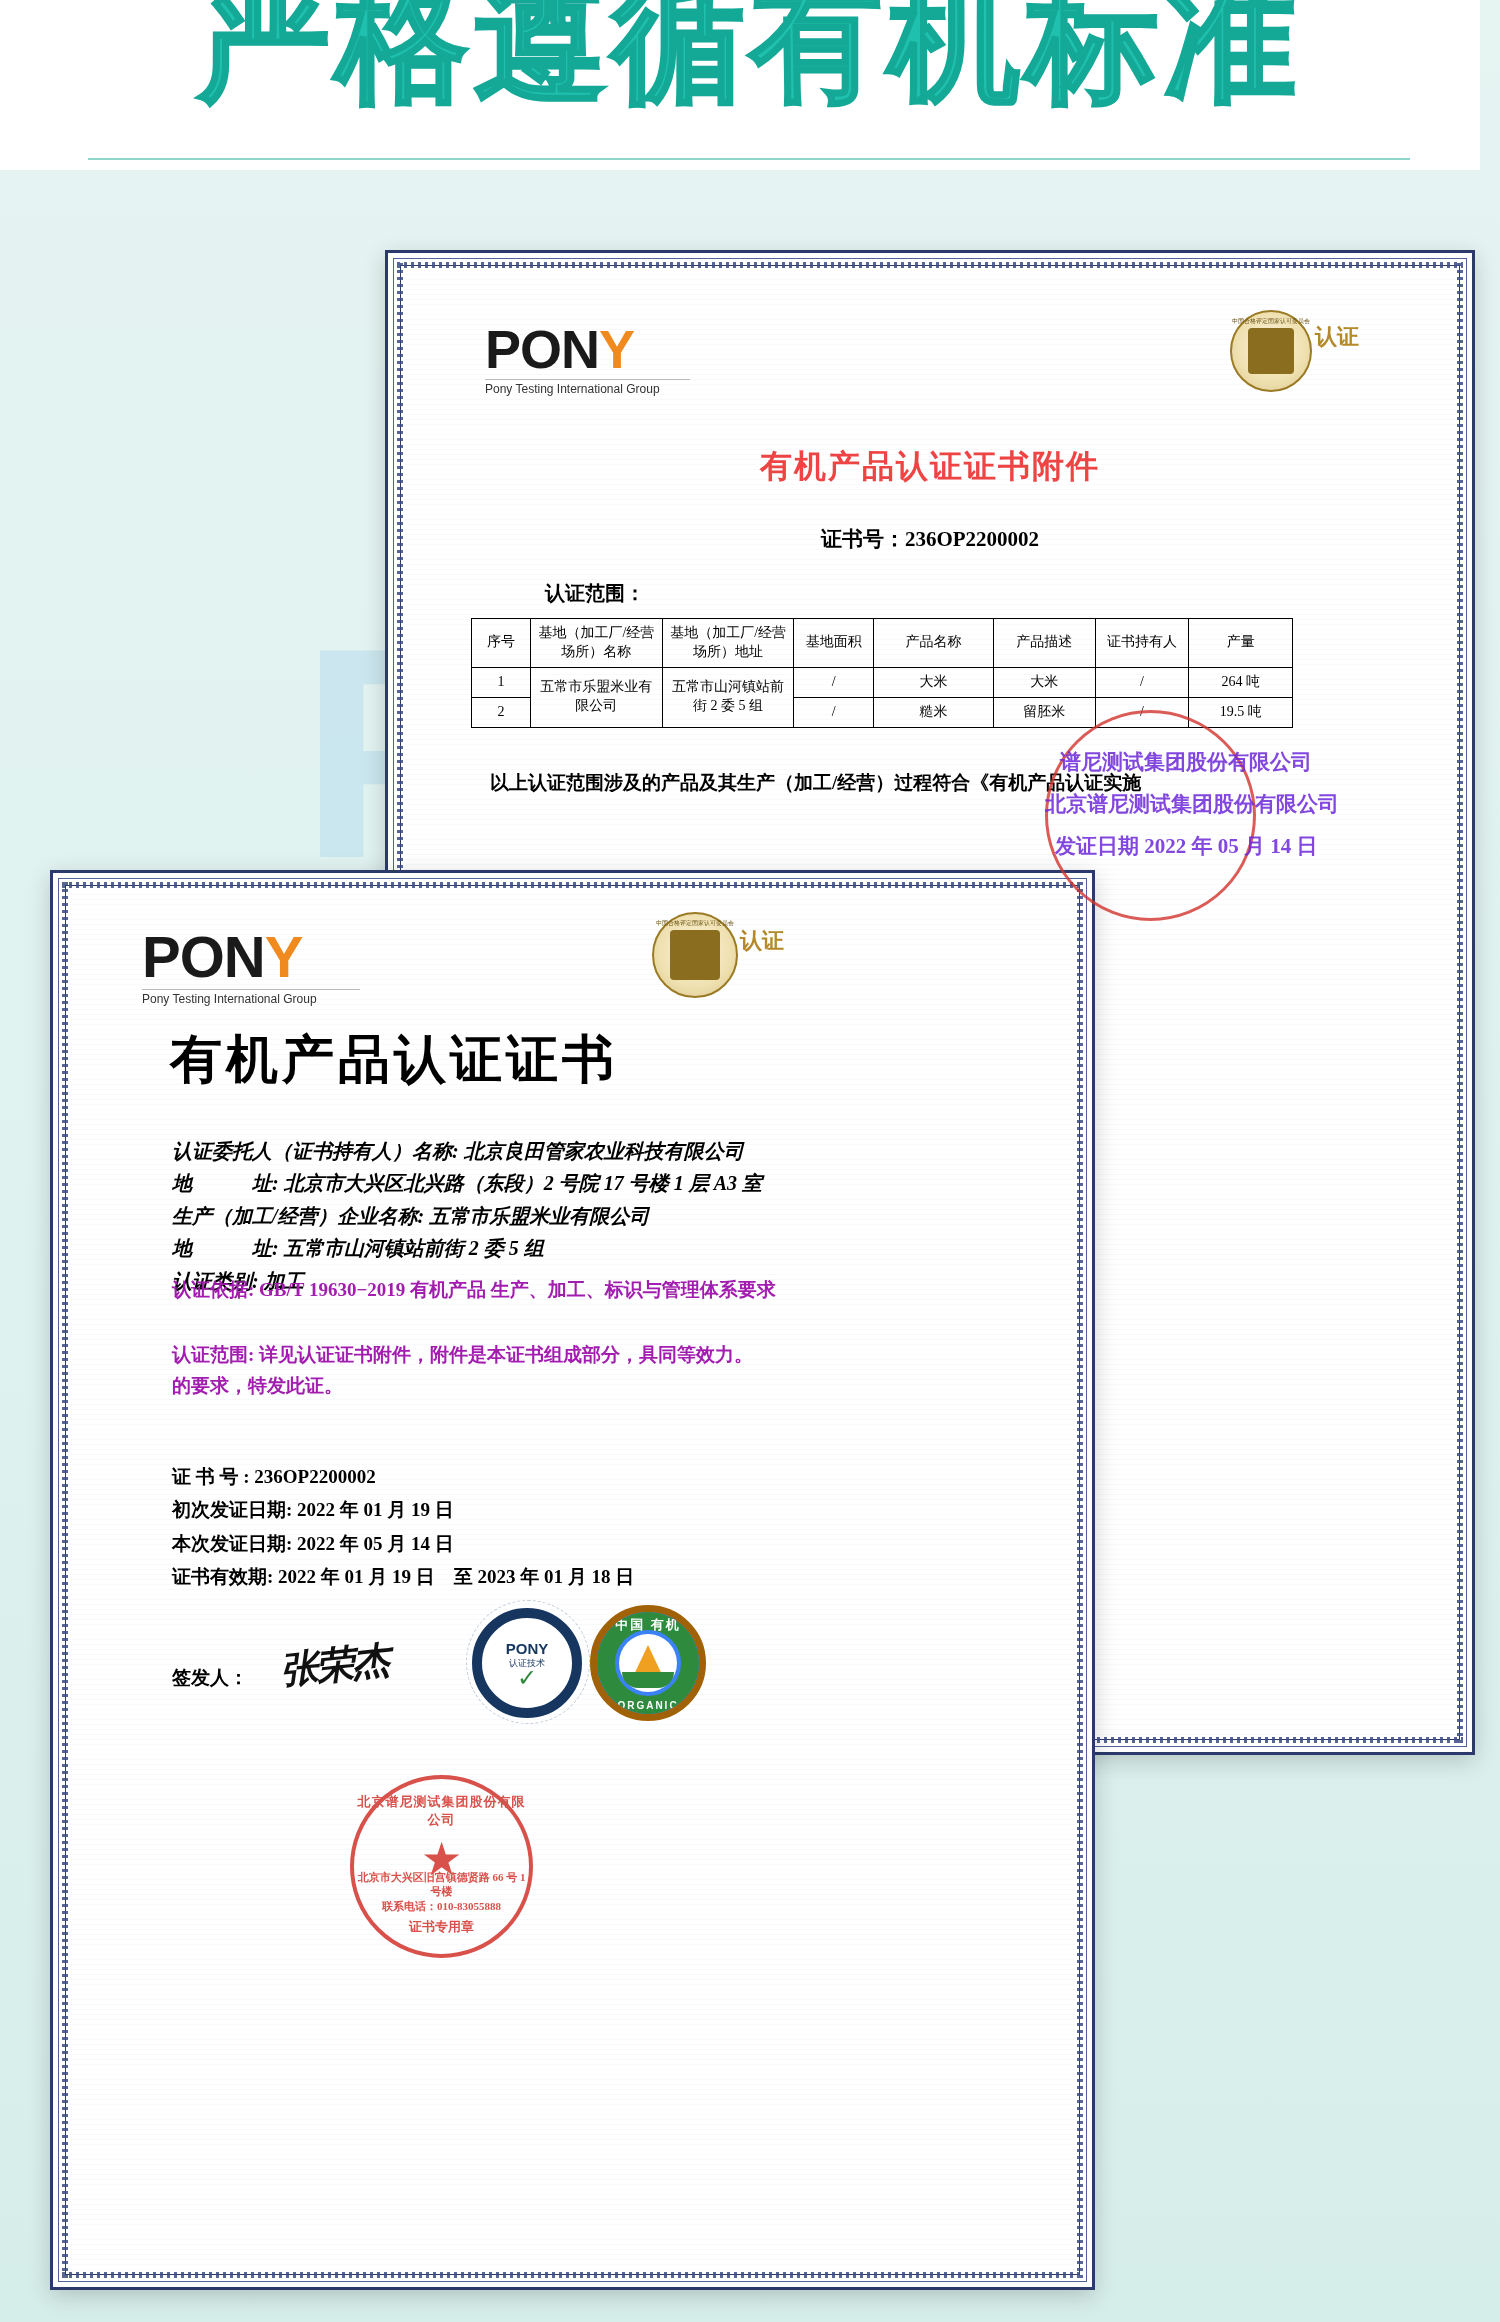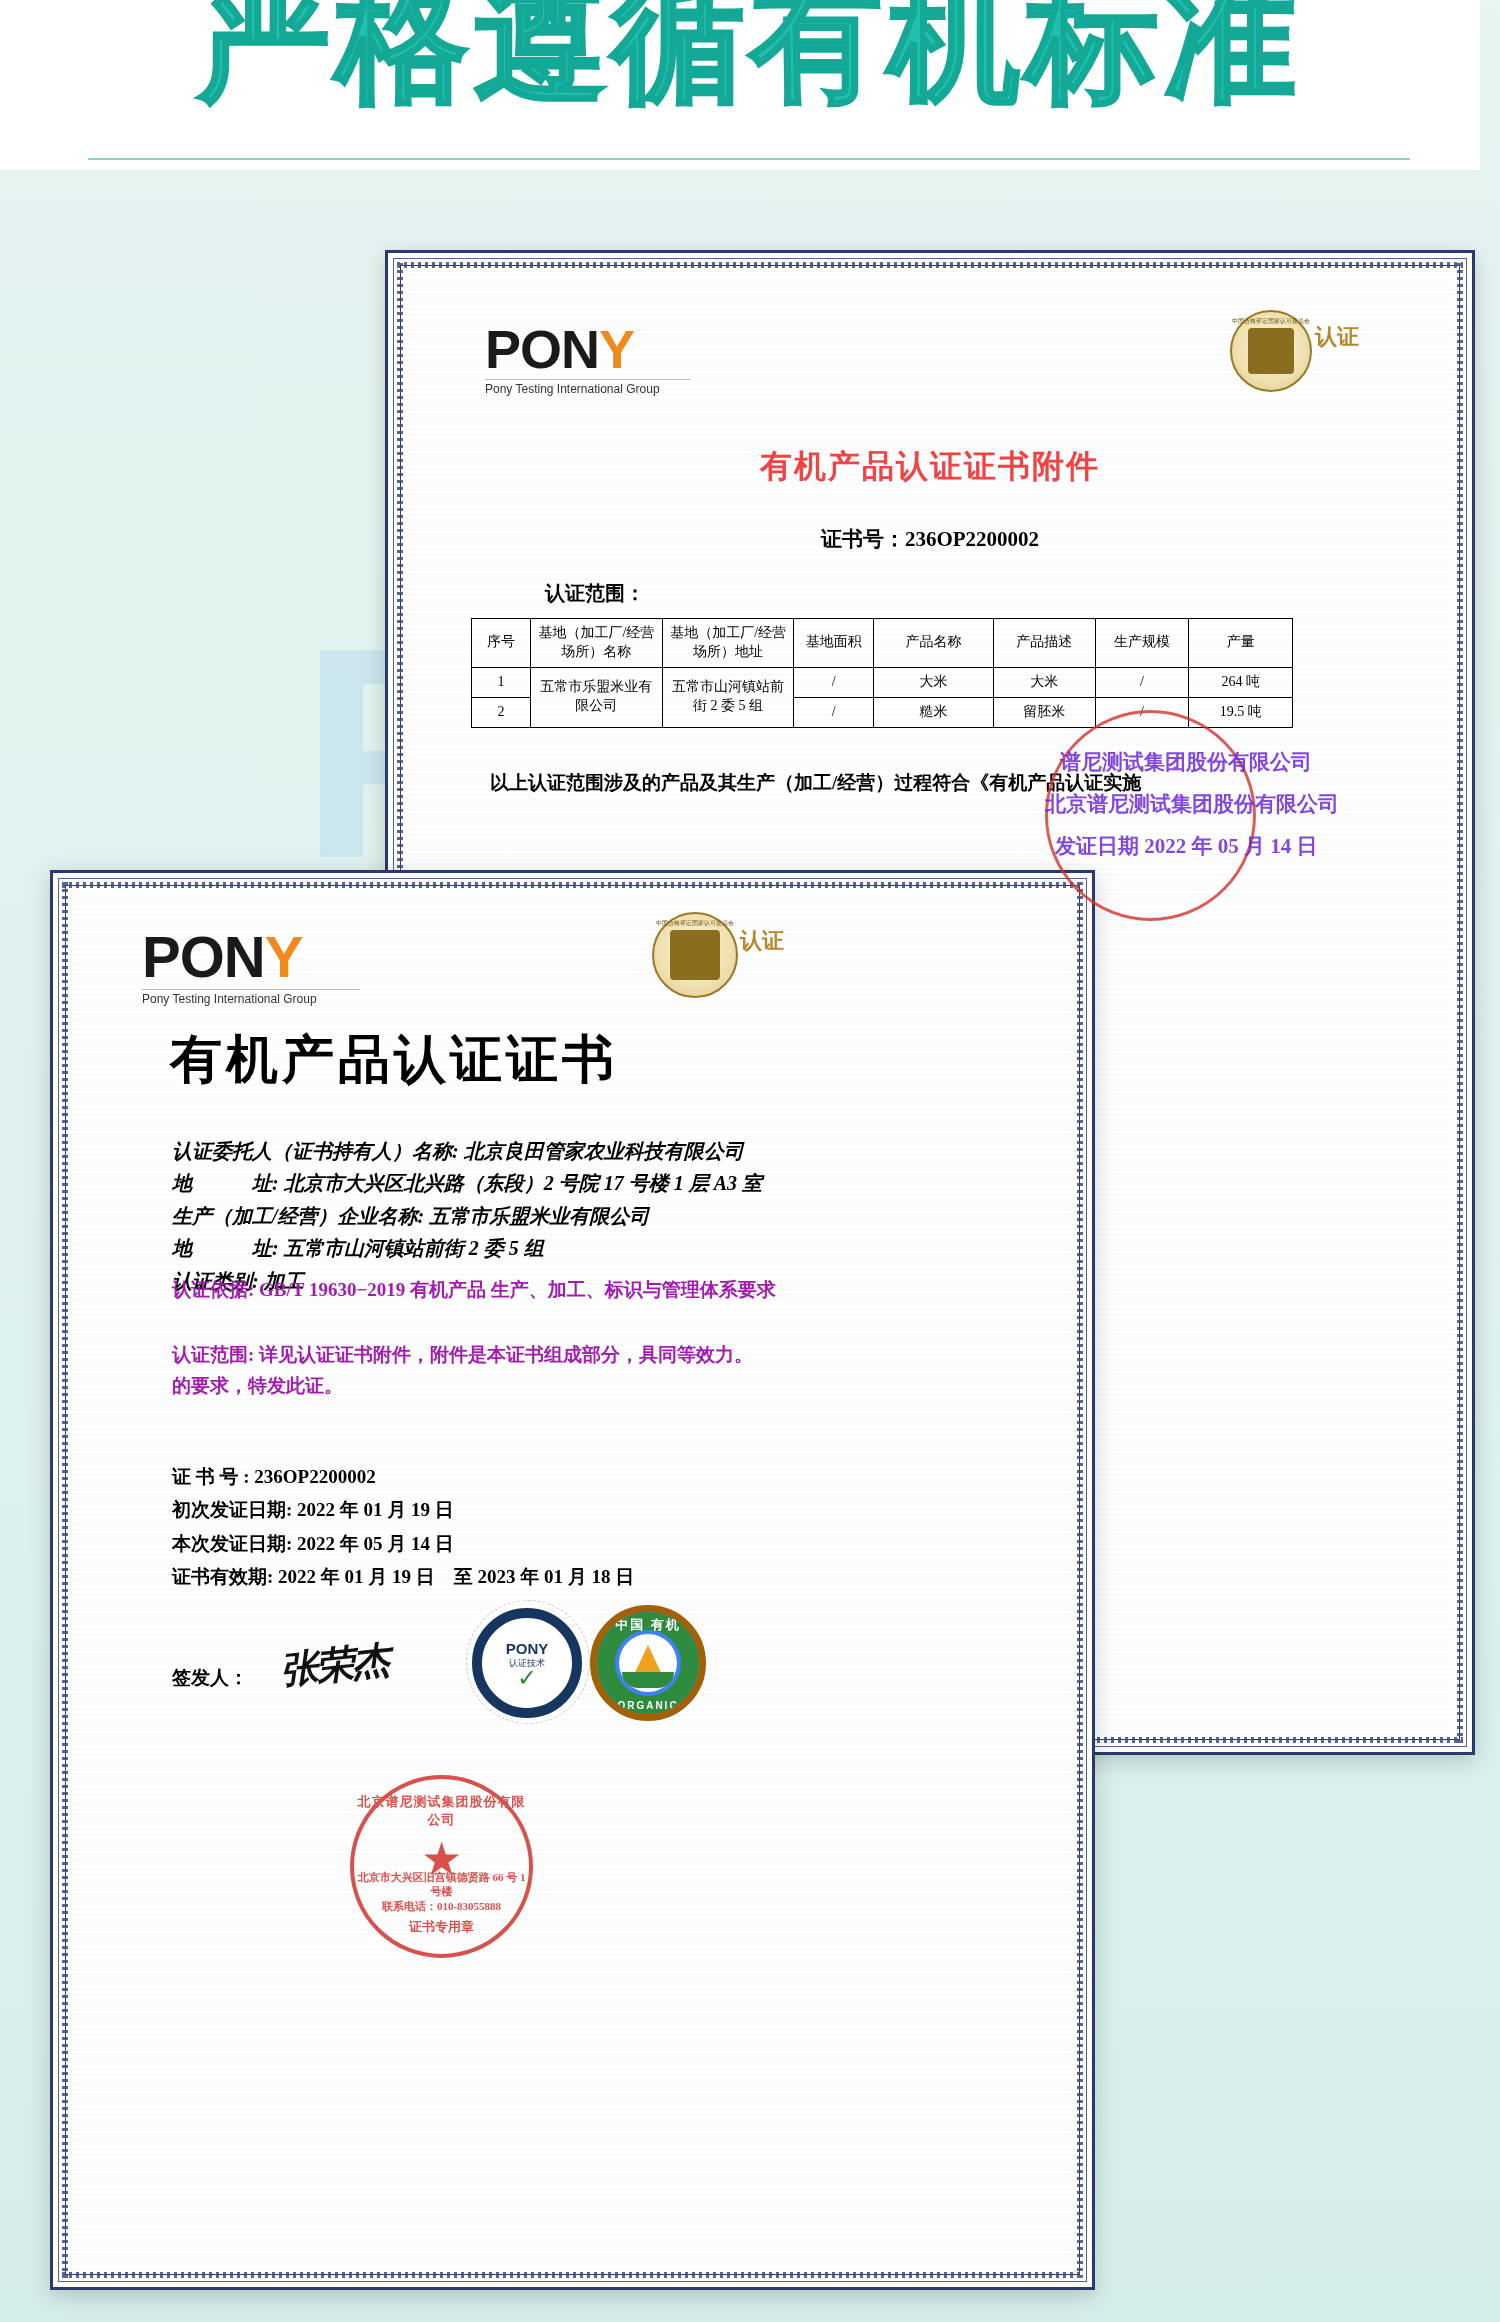--- a/index.html
+++ b/index.html
@@ -496,21 +496,21 @@
 
   <table id="att-table">
     <thead>
       <tr>
         <th style="width:58px;">序号</th>
         <th style="width:140px;">基地（加工厂/经营场所）名称</th>
         <th style="width:140px;">基地（加工厂/经营场所）地址</th>
         <th style="width:82px;">基地面积</th>
         <th style="width:128px;">产品名称</th>
         <th style="width:108px;">产品描述</th>
-        <th style="width:98px;">生产规模</th>
+        <th style="width:98px;">证书持有人</th>
         <th style="width:108px;">产量</th>
       </tr>
     </thead>
     <tbody>
       <tr>
         <td>1</td>
         <td rowspan="2">五常市乐盟米业有限公司</td>
         <td rowspan="2">五常市山河镇站前街 2 委 5 组</td>
         <td>/</td>
         <td>大米</td>

